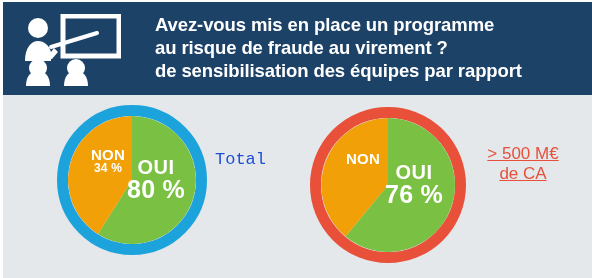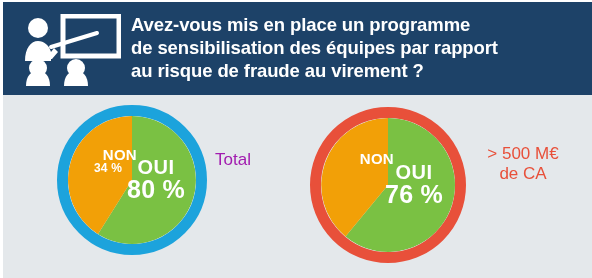--- a/index.html
+++ b/index.html
@@ -41,21 +41,21 @@
     position: absolute;
     left: 128px;
     top: 11px;
     width: 452px;
     color: #ffffff;
     font-weight: bold;
     font-size: 18.5px;
     line-height: 23px;
     letter-spacing: -0.1px;
   }
-  .question .line { display: block; white-space: nowrap; }
+  .question .line { display: block; white-space: nowrap; margin-left: 24px; }
 
   
   .body-area {
     position: absolute;
     left: 3px;
     top: 95px;
     width: 589px;
     height: 183px;
     background: #E4E8EB;
   }
@@ -80,33 +80,33 @@
     position: absolute;
     color: #ffffff;
     text-align: center;
     line-height: 1.02;
     white-space: nowrap;
     font-weight: bold;
   }
   .slice-label .name { display: block; }
   .slice-label .value { display: block; }
 
-  .label-non .name  { font-size: 15px; letter-spacing: 0.3px; text-align: right; }
+  .label-non .name  { font-size: 15px; letter-spacing: 0.3px; }
   .label-non .value { font-size: 12px; letter-spacing: 0.2px; }
   .label-oui .name  { font-size: 20px; letter-spacing: 0.4px; }
   .label-oui .value { font-size: 25px; letter-spacing: 0.2px; }
 
   
   .caption {
     position: absolute;
     font-size: 17px;
     line-height: 20px;
     white-space: nowrap;
   }
-  .caption-total { color: #a21caf; }
+  .caption-total { color: #1d4ed8; font-family: Liberation Mono, monospace; }
   .caption-ca    { color: #E8503A; text-align: center; }
   .caption .cline { display: block; }
 </style>
 </head>
 <body>
 
 <div id="infographic">
 
   <div class="header-band">
 
@@ -124,22 +124,22 @@
         <circle cx="17" cy="54" r="9" fill="#ffffff"></circle>
         <path d="M5 72 C5 62 10 57 17 57 C24 57 29 62 29 72 Z" fill="#ffffff"></path>
 
         <circle cx="55" cy="54" r="9" fill="#ffffff"></circle>
         <path d="M43 72 C43 62 48 57 55 57 C62 57 67 62 67 72 Z" fill="#ffffff"></path>
       </svg>
     </div>
 
     <div class="question">
       <span class="line">Avez-vous mis en place un programme</span>
+      <span class="line">au risque de fraude au virement ?</span>
       <span class="line">de sensibilisation des équipes par rapport</span>
-      <span class="line">au risque de fraude au virement ?</span>
     </div>
   </div>
 
   <div class="body-area">
 
     <div class="pie-block" style="left:54px; top:10px; width:150px; height:150px;">
 
       <div class="pie-ring" style="width:150px; height:150px; border:11px solid #1CA3DC;"></div>
 
       <div class="pie-disc" style="left:11px; top:11px; width:128px; height:128px;">
@@ -182,19 +182,19 @@
       <div class="slice-label label-non" style="left:22px; top:44px; width:62px;">
         <span class="name">NON</span>
       </div>
 
       <div class="slice-label label-oui" style="left:72px; top:55px; width:64px;">
         <span class="name">OUI</span>
         <span class="value">76 %</span>
       </div>
     </div>
 
-    <div class="caption caption-ca" style="left:468px; top:49px; width:104px;">
+    <div class="caption caption-ca" style="left:468px; top:49px; width:104px;text-decoration:underline;">
       <span class="cline">&gt; 500 M€</span>
       <span class="cline">de CA</span>
     </div>
 
   </div>
 </div>
 
 </body></html>

